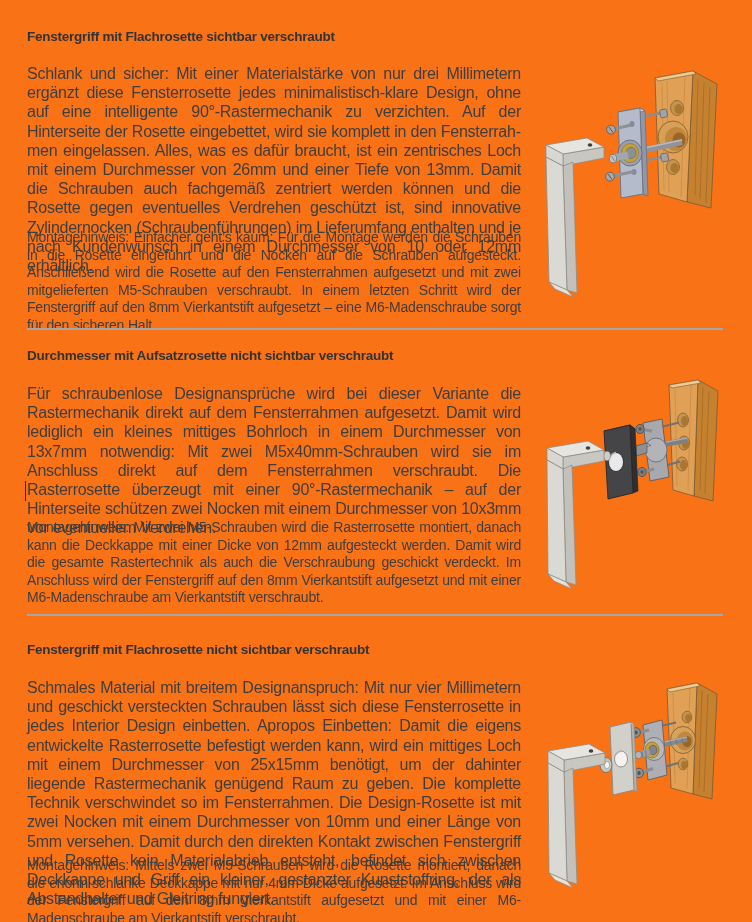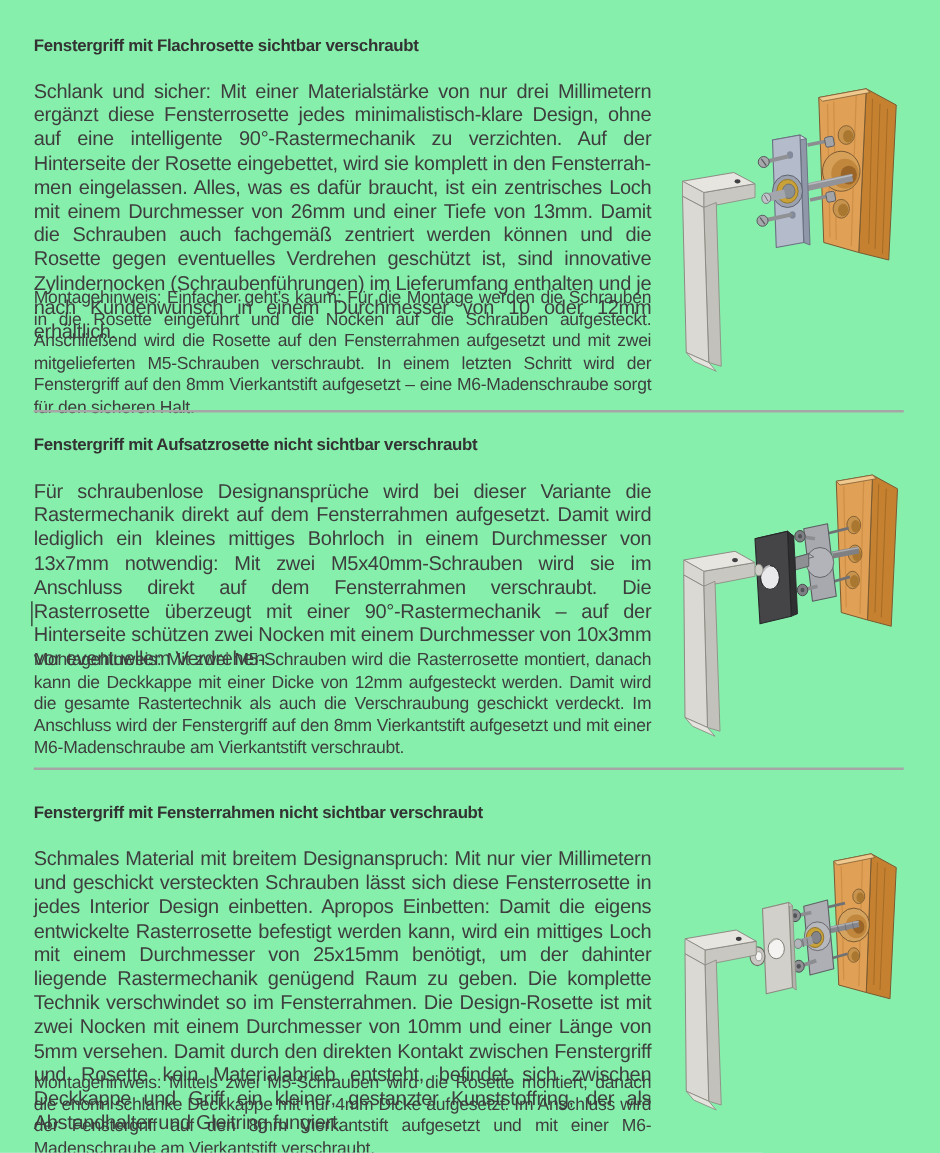--- a/index.html
+++ b/index.html
@@ -1,19 +1,19 @@
 <!DOCTYPE html>
 <html><head>
 <meta charset="utf-8">
 <style>
   html,body { margin:0; padding:0; }
   body { background:#e8e8e8; }
   .page {
     position:relative; width:752px; height:922px; margin:0 auto;
-    background:#86efac; overflow:hidden;
+    background:#f97316; overflow:hidden;
     font-family:"Liberation Sans", sans-serif;
   }
   .heading {
     position:absolute; left:27px; width:500px; margin:0;
     font-size:13.5px; font-weight:bold; color:#333333;
     letter-spacing:-0.25px; line-height:17px;
   }
   .body-text {
     position:absolute; left:27px; width:494px; margin:0;
     font-size:16px; color:#3e3e3e; line-height:19.2px;
@@ -100,21 +100,21 @@
       <ellipse cx="60" cy="90" rx="2.3" ry="1.7" fill="#3f3f41"></ellipse>
       <polygon points="16,90 33,99 33,111 16,102" fill="#d9d7d2" stroke="#8d8b84" stroke-width="0.7"></polygon>
       <polygon points="33,111 43,107 47,238 37,235" fill="#c3c1bb" stroke="#8d8b84" stroke-width="0.7"></polygon>
       <polygon points="16,102 33,111 37,235 19,227" fill="#dbd9d4" stroke="#8d8b84" stroke-width="0.8"></polygon>
       <polygon points="19,227 37,235 43,242 25,234" fill="#e5e3de" stroke="#8d8b84" stroke-width="0.7"></polygon>
     </g>
   </svg>
 
   <div class="divider" style="top:328px"></div>
 
-  <h2 class="heading" style="top:347px">Fenstergriff mit Aufsatzrosette nicht sichtbar verschraubt</h2>
+  <h2 class="heading" style="top:347px">Durchmesser mit Aufsatzrosette nicht sichtbar verschraubt</h2>
   <p class="body-text" style="top:384px">Für schraubenlose Designansprüche wird bei dieser Variante die Rastermechanik direkt auf dem Fensterrahmen aufgesetzt. Damit wird lediglich ein kleines mittiges Bohrloch in einem Durchmesser von 13x7mm notwendig: Mit zwei M5x40mm-Schrauben wird sie im Anschluss direkt auf dem Fensterrahmen verschraubt. Die Rasterrosette überzeugt mit einer 90°-Raster­mechanik – auf der Hinterseite schützen zwei Nocken mit einem Durchmesser von 10x3mm vor eventuellem Verdrehen.</p>
   <p class="note-text" style="top:519px">Montagehinweis: Mit zwei M5-Schrauben wird die Rasterrosette montiert, danach kann die Deckkappe mit einer Dicke von 12mm aufgesteckt werden. Damit wird die gesamte Rastertechnik als auch die Ver­schraubung geschickt verdeckt. Im Anschluss wird der Fenstergriff auf den 8mm Vierkantstift aufgesetzt und mit einer M6-Madenschraube am Vierkantstift verschraubt.</p>
   <div class="caret"></div>
 
   <svg id="il2" class="illus" viewBox="0 0 220 260">
     <g>
       <polygon points="168,20 188,31 183,141 164,136" fill="#c5812f" stroke="#7a5a32" stroke-width="0.8"></polygon>
       <path d="M173,27 L170,130 M179,31 L175,134" stroke="rgba(90,55,15,0.3)" stroke-width="0.8" fill="none"></path>
       <polygon points="139,25 168,20 164,136 143,130" fill="#e0a055" stroke="#7a5a32" stroke-width="0.8"></polygon>
       <path d="M145,29 L147,126 M161,23 L158,131" stroke="rgba(160,100,35,0.28)" stroke-width="1" fill="none"></path>
@@ -162,21 +162,21 @@
       <ellipse cx="58" cy="88" rx="2.3" ry="1.7" fill="#3f3f41"></ellipse>
       <polygon points="17,88 33,97 33,109 17,100" fill="#d9d7d2" stroke="#8d8b84" stroke-width="0.7"></polygon>
       <polygon points="33,109 42,105 46,225 36,222" fill="#c3c1bb" stroke="#8d8b84" stroke-width="0.7"></polygon>
       <polygon points="17,100 33,109 36,222 18,214" fill="#dbd9d4" stroke="#8d8b84" stroke-width="0.8"></polygon>
       <polygon points="18,214 36,222 42,229 24,221" fill="#e5e3de" stroke="#8d8b84" stroke-width="0.7"></polygon>
     </g>
   </svg>
 
   <div class="divider" style="top:614px"></div>
 
-  <h2 class="heading" style="top:641px">Fenstergriff mit Fensterrahmen nicht sichtbar verschraubt</h2>
+  <h2 class="heading" style="top:641px">Fenstergriff mit Flachrosette nicht sichtbar verschraubt</h2>
   <p class="body-text" style="top:678px">Schmales Material mit breitem Designanspruch: Mit nur vier Millimetern und geschickt ver­steckten Schrauben lässt sich diese Fensterrosette in jedes Interior Design einbetten. Apropos Einbetten: Damit die eigens entwickelte Rasterrosette befestigt werden kann, wird ein mitti­ges Loch mit einem Durchmesser von 25x15mm benötigt, um der dahinter liegende Rasterme­chanik genügend Raum zu geben. Die komplette Technik verschwindet so im Fensterrahmen. Die Design-Rosette ist mit zwei Nocken mit einem Durchmesser von 10mm und einer Länge von 5mm versehen. Damit durch den direkten Kontakt zwischen Fenstergriff und Rosette kein Materialabrieb entsteht, befindet sich zwischen Deckkappe und Griff ein kleiner, gestanzter Kunststoffring, der als Abstandhalter und Gleitring fungiert.</p>
   <p class="note-text" style="top:857px">Montagehinweis: Mittels zwei M5-Schrauben wird die Rosette montiert, danach die enorm schlanke Deckkappe mit nur 4mm Dicke aufgesetzt. Im Anschluss wird der Fenstergriff auf den 8mm Vierkantstift aufgesetzt und mit einer M6-Madenschraube am Vierkantstift verschraubt.</p>
 
   <svg id="il3" class="illus" viewBox="0 0 220 262">
     <g>
       <polygon points="167,23 187,34 182,139 163,134" fill="#c5812f" stroke="#7a5a32" stroke-width="0.8"></polygon>
       <path d="M172,30 L169,128 M178,34 L174,132" stroke="rgba(90,55,15,0.3)" stroke-width="0.8" fill="none"></path>
       <polygon points="137,29 167,23 163,134 141,128" fill="#e0a055" stroke="#7a5a32" stroke-width="0.8"></polygon>
       <path d="M143,33 L145,124 M160,26 L157,129" stroke="rgba(160,100,35,0.28)" stroke-width="1" fill="none"></path>
       <polygon points="137,29 167,23 170,26 140,32" fill="#f0c98f" stroke="#7a5a32" stroke-width="0.6"></polygon>

